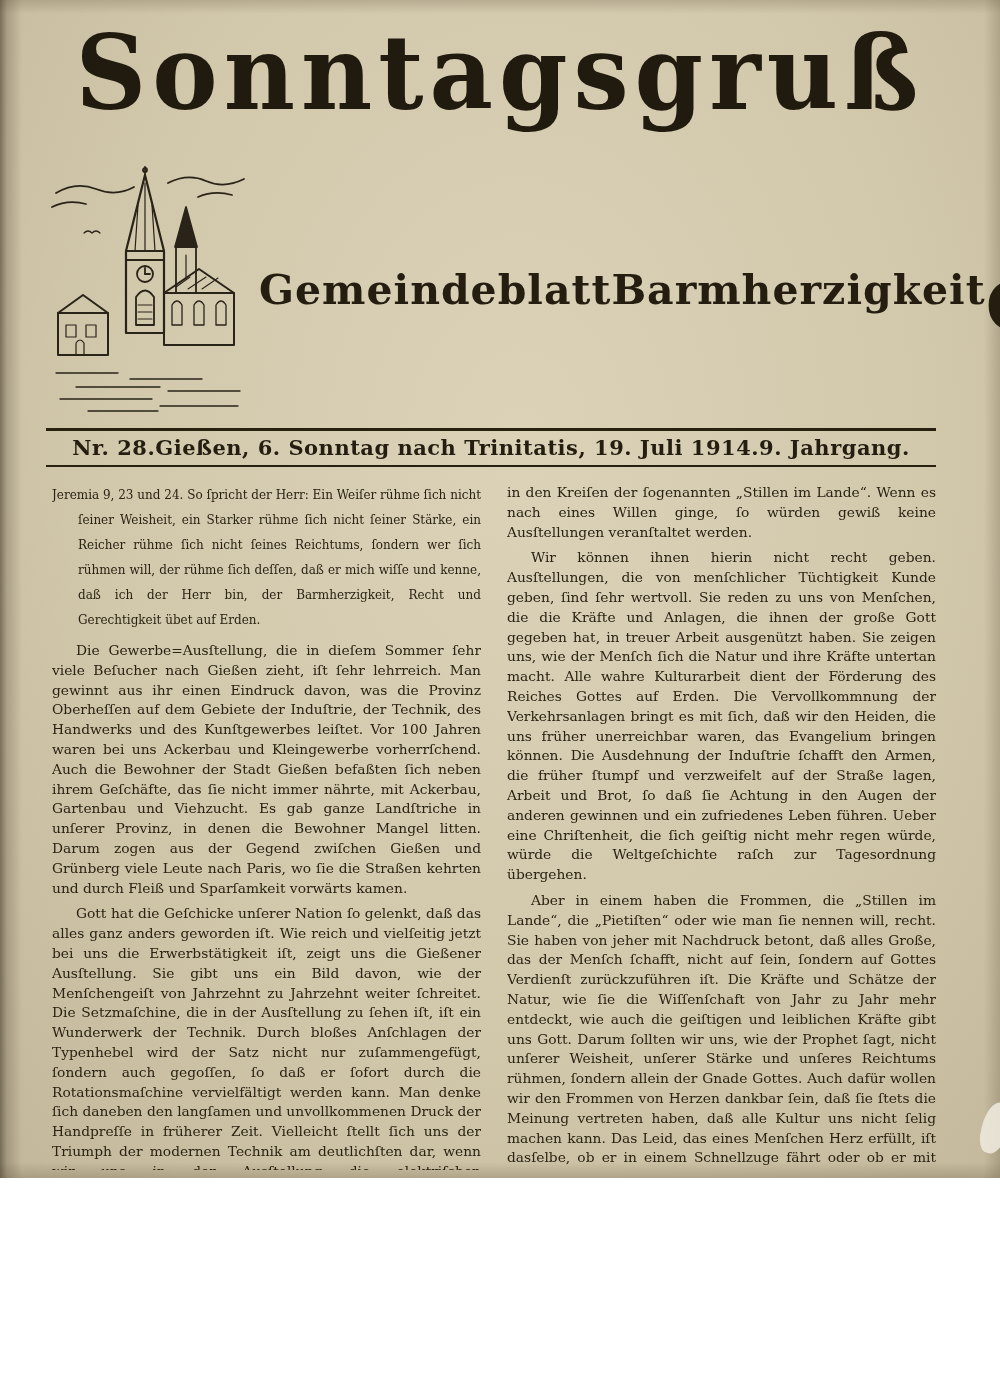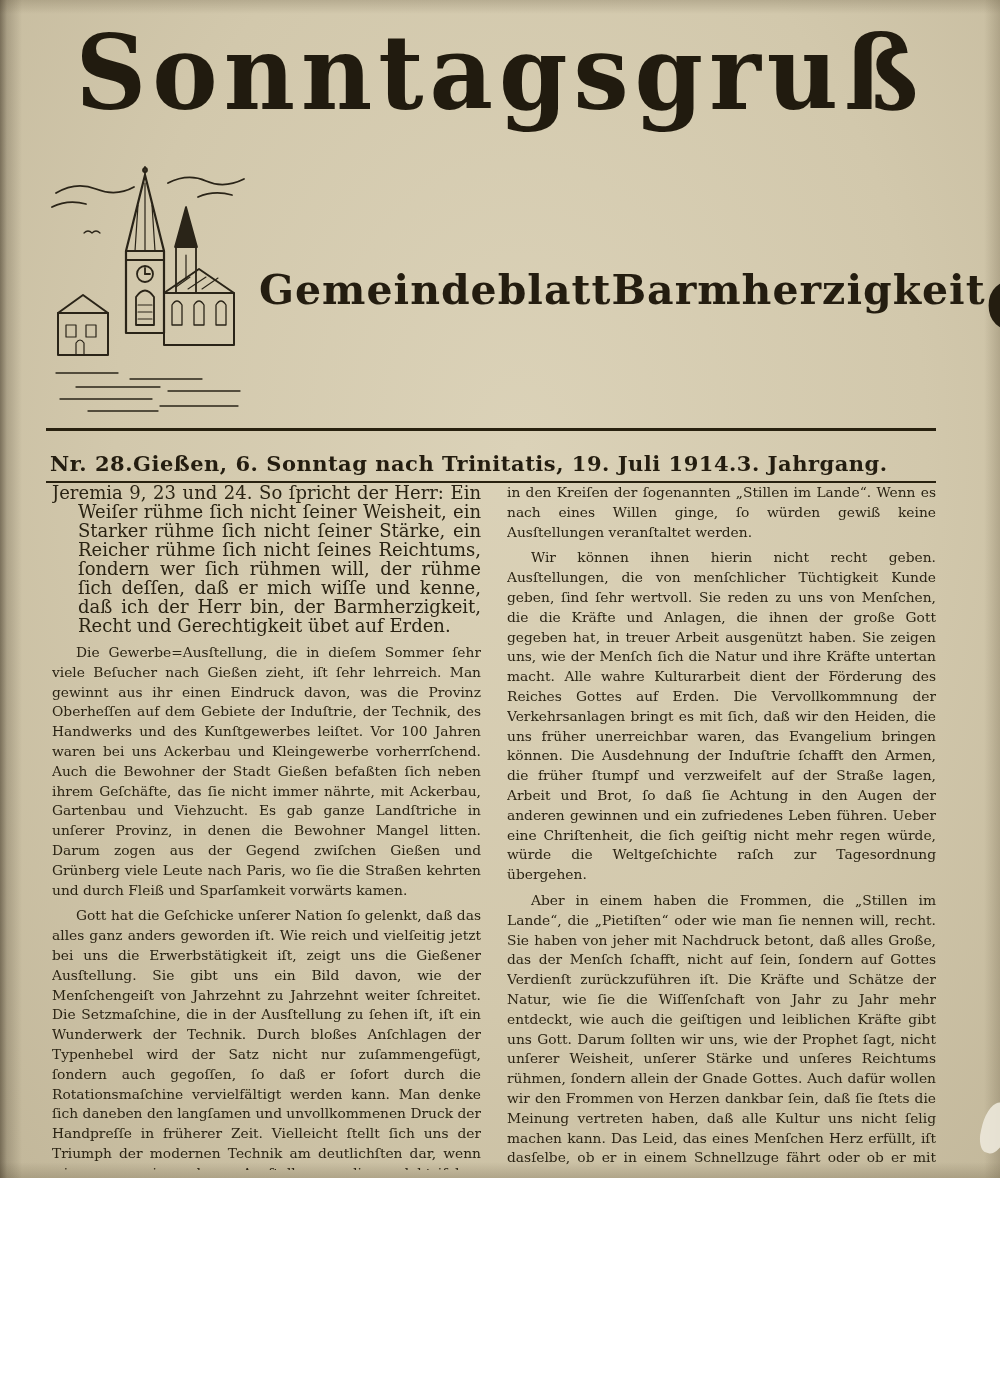--- a/index.html
+++ b/index.html
@@ -78,28 +78,27 @@
   .dateline-wrap {
     position: absolute;
     top: 428px;
     left: 46px;
     right: 64px;
   }
   .rule { height: 0; border-top: 3px solid #28210f; }
   .rule.thin { border-top-width: 2px; }
   .dateline {
     display: flex;
-    justify-content: flex-start;
+    justify-content: center;
     align-items: baseline;
     padding: 4px 4px 5px 4px;
     font-size: 21px;
     font-weight: bold;
     letter-spacing: .5px;
     color: #241d10;
-    margin-top: 16px;
   }
 
   
   .columns {
     position: absolute;
     top: 483px;
     left: 52px;
     right: 64px;
     bottom: 8px;
     display: flex;
@@ -117,22 +116,22 @@
   }
   .col p {
     margin: 0 0 6px 0;
     font-size: 13.8px;
     line-height: 19.8px;
     text-align: justify;
     hyphens: auto;
     color: #2a2313;
   }
   p.lead {
-    font-size: 18px;
-    line-height: 19px;
+    font-size: 12px;
+    line-height: 25px;
     padding-left: 26px;
     text-indent: -26px;
     margin-bottom: 8px;
   }
   p.indent { text-indent: 24px; }
   p.no-indent { text-indent: 0; }
 </style>
 </head>
 <body>
 
@@ -225,21 +224,21 @@
         <path d="M10 214 l52 8 M72 226 l60 6 M140 230 l56 8 M20 238 l72 8 M118 246 l72 6 M46 250 l54 4" stroke-width="1.3"></path>
       </svg>
     </div>
   </div>
 
   <div class="dateline-wrap">
     <div class="rule"></div>
     <div class="dateline">
       <span>Nr. 28.</span>
       <span>Gießen, 6. Sonntag nach Trinitatis, 19. Juli 1914.</span>
-      <span>3. Jahrgang.</span>
+      <span>9. Jahrgang.</span>
     </div>
     <div class="rule thin"></div>
   </div>
 
   <main class="columns">
     <section class="col">
       <p class="lead">Jeremia 9, 23 und 24. So ſpricht der Herr: Ein Weiſer rühme ſich nicht ſeiner Weisheit, ein Starker rühme ſich nicht ſeiner Stärke, ein Reicher rühme ſich nicht ſeines Reichtums, ſondern wer ſich rühmen will, der rühme ſich deſſen, daß er mich wiſſe und kenne, daß ich der Herr bin, der Barmherzigkeit, Recht und Gerechtigkeit übet auf Erden.</p>
       <p class="indent">Die Gewerbe=Ausſtellung, die in dieſem Sommer ſehr viele Beſucher nach Gießen zieht, iſt ſehr lehrreich. Man gewinnt aus ihr einen Eindruck davon, was die Provinz Oberheſſen auf dem Gebiete der Induſtrie, der Technik, des Handwerks und des Kunſtgewerbes leiſtet. Vor 100 Jahren waren bei uns Ackerbau und Kleingewerbe vorherrſchend. Auch die Bewohner der Stadt Gießen befaßten ſich neben ihrem Geſchäfte, das ſie nicht immer nährte, mit Ackerbau, Gartenbau und Viehzucht. Es gab ganze Landſtriche in unſerer Provinz, in denen die Bewohner Mangel litten. Darum zogen aus der Gegend zwiſchen Gießen und Grünberg viele Leute nach Paris, wo ſie die Straßen kehrten und durch Fleiß und Sparſamkeit vorwärts kamen.</p>
       <p class="indent">Gott hat die Geſchicke unſerer Nation ſo gelenkt, daß das alles ganz anders geworden iſt. Wie reich und vielſeitig jetzt bei uns die Erwerbstätigkeit iſt, zeigt uns die Gießener Ausſtellung. Sie gibt uns ein Bild davon, wie der Menſchengeiſt von Jahrzehnt zu Jahrzehnt weiter ſchreitet. Die Setzmaſchine, die in der Ausſtellung zu ſehen iſt, iſt ein Wunderwerk der Technik. Durch bloßes Anſchlagen der Typenhebel wird der Satz nicht nur zuſammengefügt, ſondern auch gegoſſen, ſo daß er ſofort durch die Rotationsmaſchine vervielfältigt werden kann. Man denke ſich daneben den langſamen und unvollkommenen Druck der Handpreſſe in früherer Zeit. Vielleicht ſtellt ſich uns der Triumph der modernen Technik am deutlichſten dar, wenn wir uns in der Ausſtellung die elektriſchen Beleuchtungskörper anſehen und damit das Rüböl= und Kienſpanlicht der alten Tage vergleichen. Die Schreiner= und Schloſſerarbeiten, die vielerlei Geräte, die im Haushalt Verwendung finden, die Vorrichtungen, die den Bergbau illuſtrieren, das alles gibt ein eindrucksvolles Bild von menſchlichem Können und von der Kultur unſerer Zeit.</p>
     </section>

